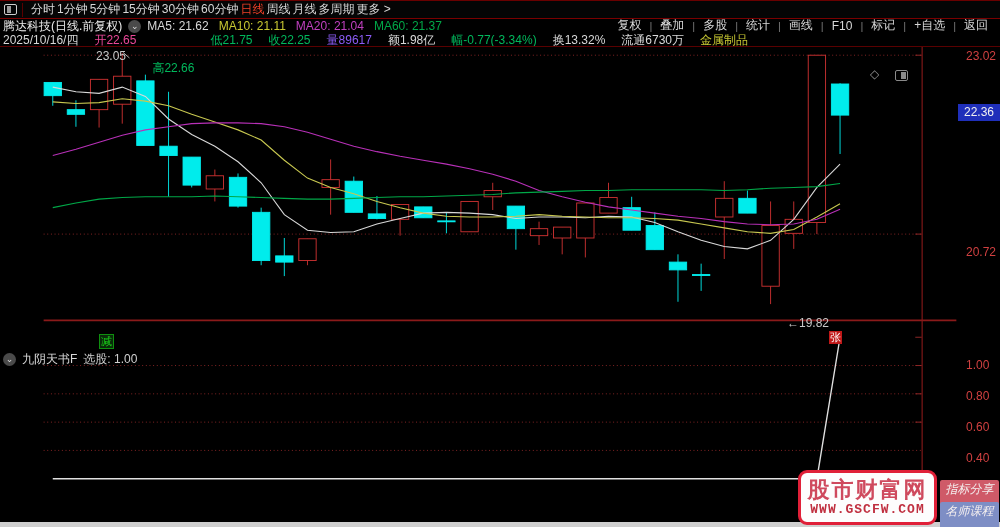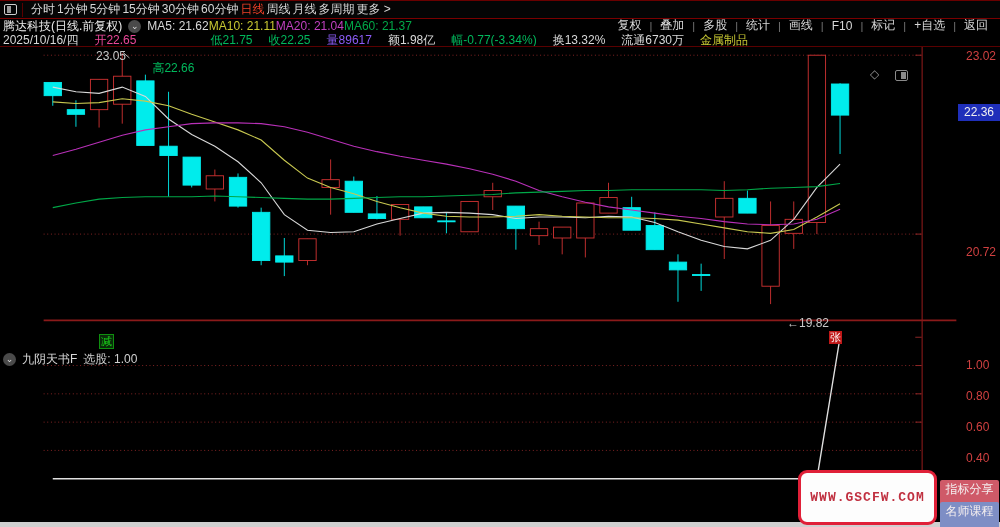--- a/index.html
+++ b/index.html
@@ -22,21 +22,21 @@
   .tb-right { margin-left:auto; display:flex; align-items:center; margin-right:4px;margin-top:32px; }
   .tb-right .tb-item { padding:0 8px; }
   .tb-div { color:#777; font-size:11px; }
   
   .info1 { position:absolute; left:3px; top:18px; height:14px; display:flex;
            align-items:center; gap:6px; font-size:12px; }
   .stock-title { color:#ececec; }
   .collapse-icon { display:inline-flex; align-items:center; justify-content:center;
                    width:13px; height:13px; border-radius:50%; background:#4a4a4a;
                    color:#dcdcdc; font-size:9px; line-height:13px; }
-  #ma-items { display:inline-flex; }
+  #ma-items { display:inline-flex; gap:10px; }
   .info2 { position:absolute; left:3px; top:31px; height:14px; display:flex;
            align-items:flex-start; gap:16px; font-size:12px; white-space:nowrap; }
   .hr-info { position:absolute; left:0; top:45px; width:1000px; height:1px; background:#5a0000; }
   
   #chart { position:absolute; left:0; top:46px; }
   .price-label { position:absolute; left:966px; color:#d04040; font-size:12px;
                  white-space:nowrap; }
   .price-badge { position:absolute; left:958px; width:42px; height:17px; background:#1f2fba;
                  color:#f0f0f0; font-size:12px; text-align:center; line-height:17px; }
   .annotation { position:absolute; color:#c8c8c8; font-size:12px; white-space:nowrap; }
@@ -60,21 +60,21 @@
   .watermark { position:absolute; left:798px; top:469px; width:139px; height:55px;
                background:#fdfdfd; border:3px solid #e02038; border-radius:9px;
                display:flex; flex-direction:column; align-items:center;
                justify-content:center; z-index:30; }
   .wm-name { font-family:"Liberation Serif", serif; font-weight:bold; font-size:22px;
              color:#cf4a5e; letter-spacing:2px; line-height:24px; }
   .wm-url { font-family:Liberation Mono, monospace; font-weight:bold; font-size:13px;
             color:#c03040; letter-spacing:1px; }
   .wm-badge { position:absolute; left:940px; width:59px; height:36px; color:#f4eeee;
               font-size:12px; text-align:center; line-height:19px; z-index:30;
-              border-radius:2px; }
+              border-radius:2px;font-style:italic; }
   .wm-badge.b1 { top:479px; background:#cf5a68; }
   .wm-badge.b2 { top:501px; background:#7e8ec5; }
 </style>
 </head>
 <body>
 
 <div id="screen">
 
   <div class="toolbar">
     <span class="win-icon"></span>
@@ -255,18 +255,19 @@
     <span class="collapse-icon">
         <span>⌄</span>
       </span>
     <span class="panel-name">九阴天书F</span>
     <span class="panel-field">选股: 1.00</span>
   </div>
 
   <div class="bottom-strip"></div>
 
   <div class="watermark">
+    <div class="wm-name">股市财富网</div>
     <div class="wm-url">WWW.GSCFW.COM</div>
   </div>
   <div class="wm-badge b1">指标分享</div>
   <div class="wm-badge b2">名师课程</div>
 
 </div>
 
 </body></html>

